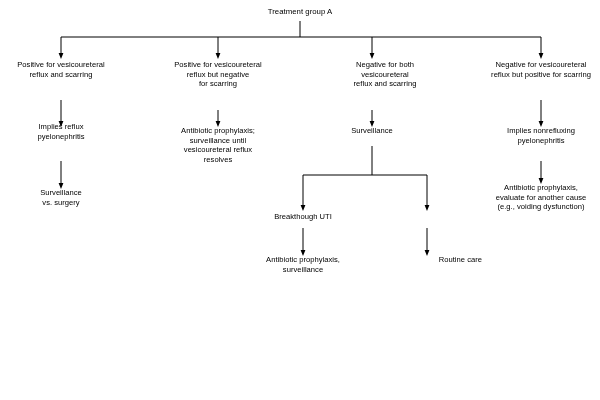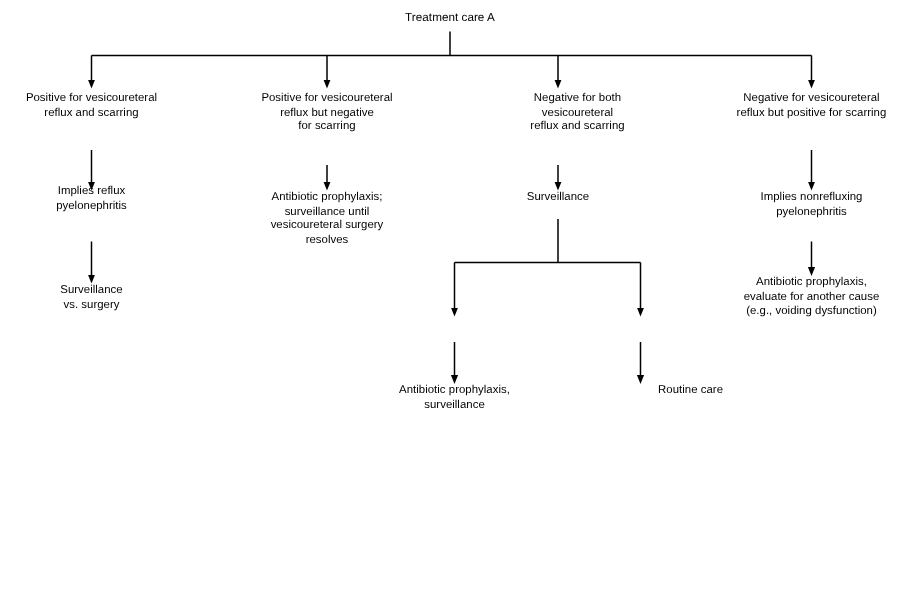--- a/index.html
+++ b/index.html
@@ -73,41 +73,42 @@
     <path d="M303,175 L427,175" stroke="#000000" stroke-width="1" fill="none"></path>
     <path d="M303,175 L303,208" stroke="#000000" stroke-width="1" fill="none" marker-end="url(#arrowhead)"></path>
     <path d="M427,175 L427,208" stroke="#000000" stroke-width="1" fill="none" marker-end="url(#arrowhead)"></path>
     <path d="M303,228 L303,253" stroke="#000000" stroke-width="1" fill="none" marker-end="url(#arrowhead)"></path>
     <path d="M427,228 L427,253" stroke="#000000" stroke-width="1" fill="none" marker-end="url(#arrowhead)"></path>
 
     <path d="M541,100 L541,124" stroke="#000000" stroke-width="1" fill="none" marker-end="url(#arrowhead)"></path>
     <path d="M541,161 L541,181" stroke="#000000" stroke-width="1" fill="none" marker-end="url(#arrowhead)"></path>
   </svg>
 
-  <div class="node node-title" style="left:235px; top:7px; width:130px;">Treatment care A</div>
+  <div class="node node-title" style="left:235px; top:7px; width:130px;">Treatment group A</div>
 
   <div class="node" style="left:-4px; top:60px; width:130px;">Positive for vesicoureteral
 reflux and scarring</div>
   <div class="node" style="left:1px; top:122px; width:120px;">Implies reflux
 pyelonephritis</div>
   <div class="node" style="left:1px; top:188px; width:120px;">Surveillance
 vs. surgery</div>
 
   <div class="node" style="left:153px; top:60px; width:130px;">Positive for vesicoureteral
 reflux but negative
 for scarring</div>
   <div class="node" style="left:153px; top:126px; width:130px;">Antibiotic prophylaxis;
 surveillance until
-vesicoureteral surgery
+vesicoureteral reflux
 resolves</div>
 
   <div class="node" style="left:320px; top:60px; width:130px;">Negative for both
 vesicoureteral
 reflux and scarring</div>
   <div class="node" style="left:312px; top:126px; width:120px;">Surveillance</div>
+  <div class="node" style="left:248px; top:212px; width:110px;">Breakthough UTI</div>
   <div class="node" style="left:243px; top:255px; width:120px;">Antibiotic prophylaxis,
 surveillance</div>
   <div class="node" style="left:372px; top:255px; width:110px;text-align:right;">Routine care</div>
 
   <div class="node" style="left:466px; top:60px; width:150px;">Negative for vesicoureteral
 reflux but positive for scarring</div>
   <div class="node" style="left:476px; top:126px; width:130px;">Implies nonrefluxing
 pyelonephritis</div>
   <div class="node" style="left:468px; top:183px; width:146px;">Antibiotic prophylaxis,
 evaluate for another cause

